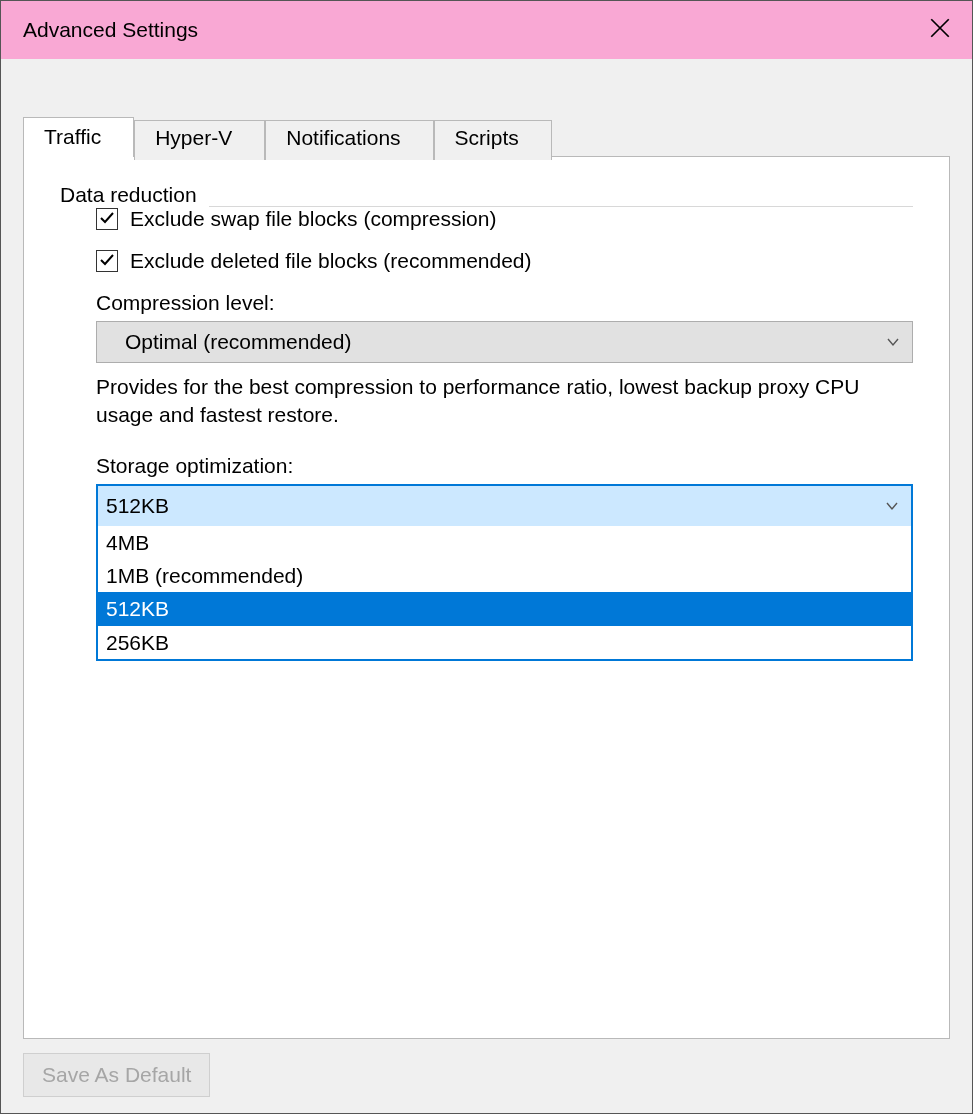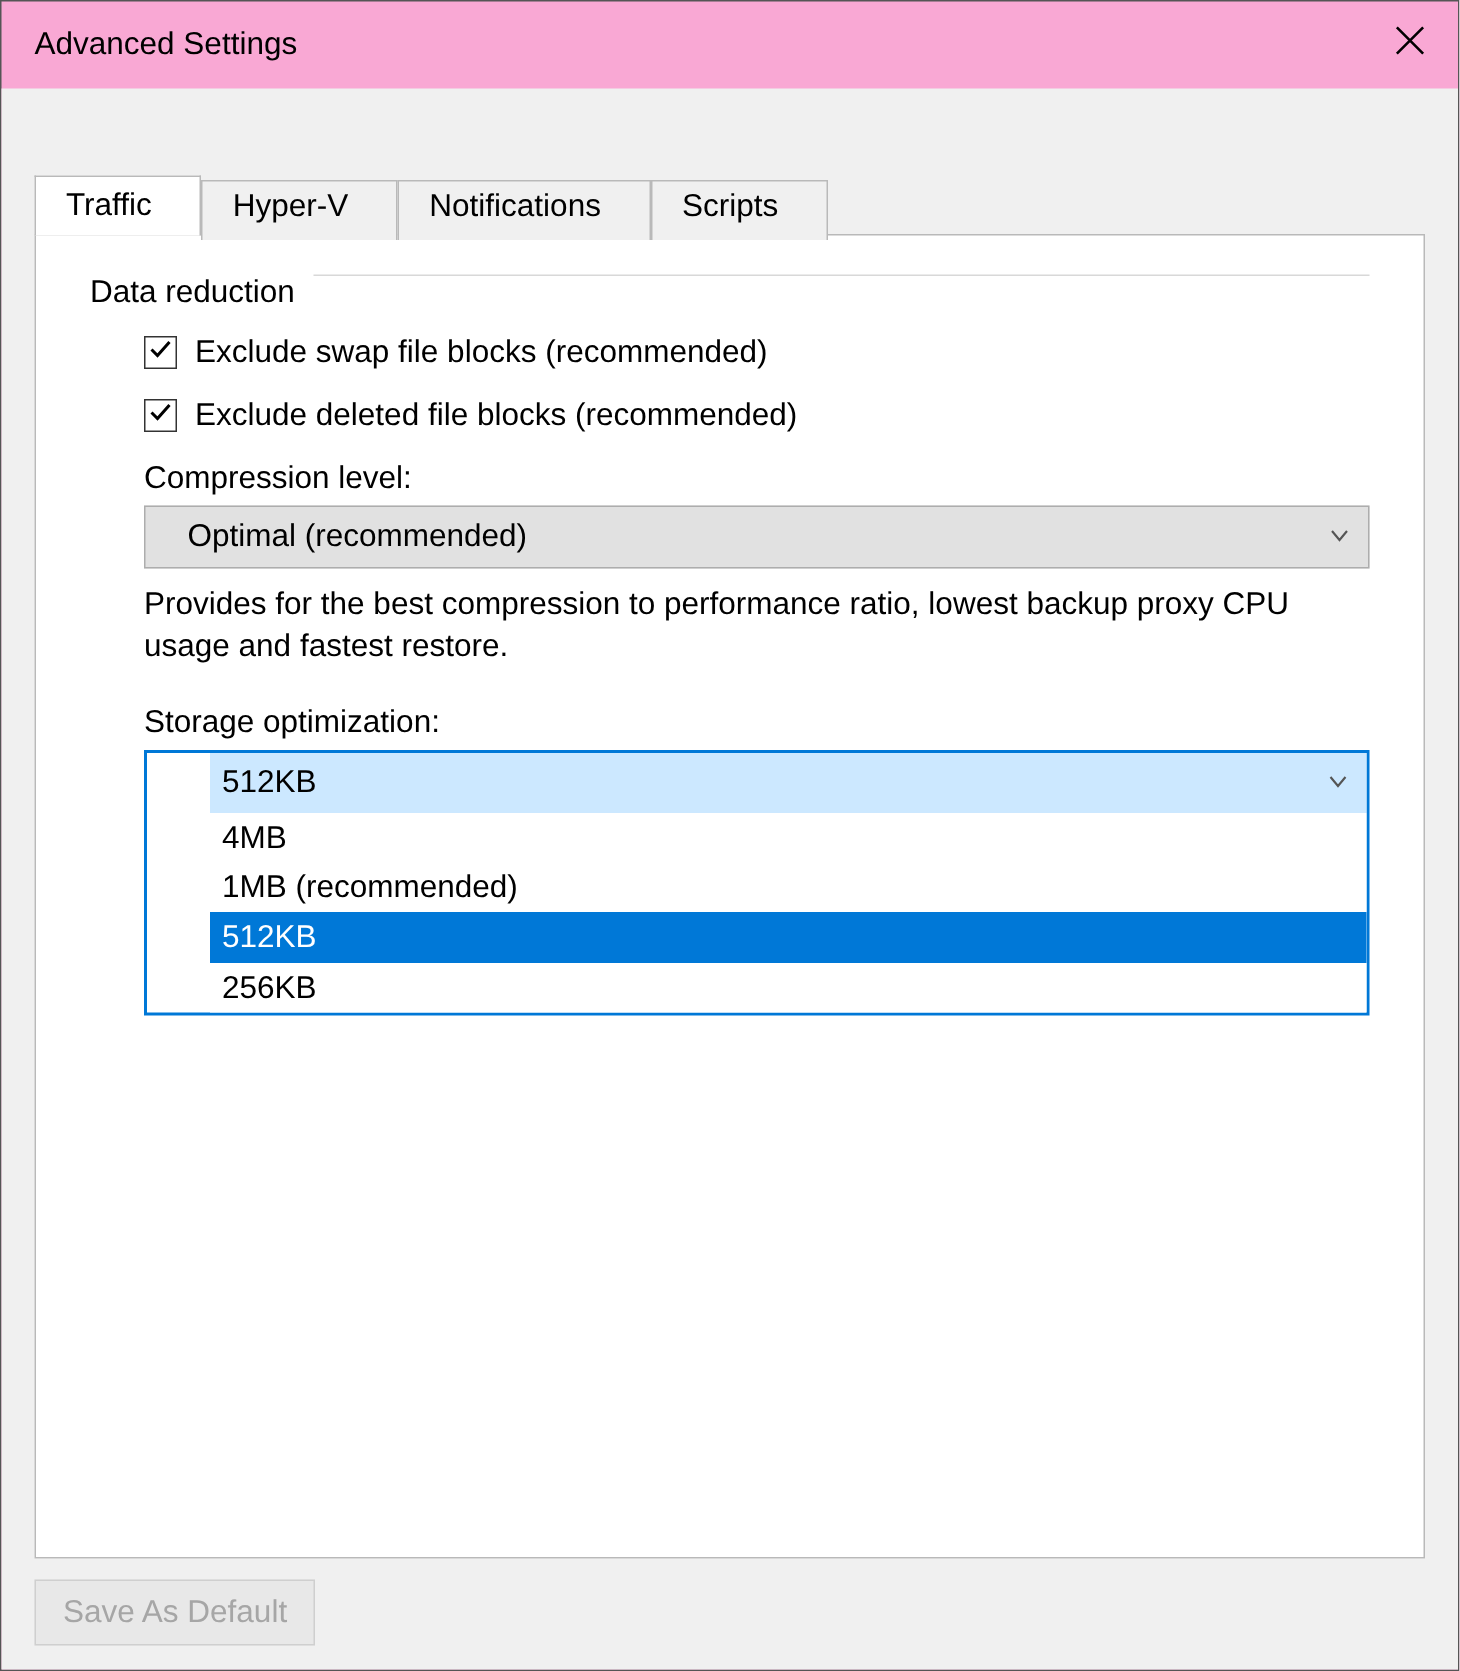--- a/index.html
+++ b/index.html
@@ -73,22 +73,21 @@
     border: 1px solid #b9b9b9;
     flex: 1;
     padding: 26px 36px 20px 36px;
     margin-top: 0;
     position: relative;
     z-index: 1;
   }
   .group {}
   .group-header {
     display: flex;
-    align-items: flex-start;
-    margin-bottom: 16px;
+    align-items: flex-end;
   }
   .group-title { margin-right: 12px; white-space: nowrap; }
   .group-line { flex: 1; height: 1px; background: #d8d8d8; }
   .group-body { padding-left: 36px; }
   .checkrow {
     display: flex; align-items: center;
     margin-bottom: 18px;
   }
   .checkbox {
     width: 22px; height: 22px;
@@ -111,21 +110,20 @@
   .combo .chev svg { width: 14px; height: 14px; }
   .helper {
     margin-top: 10px;
     font-size: 21px;
     line-height: 1.35;
   }
   .combo-open {
     width: 100%;
     border: 2px solid #0078d7;
     margin-top: 4px;
-    padding-left: 42px;
   }
   .combo-open-sel {
     height: 40px;
     background: #cce8ff;
     display: flex; align-items: center; justify-content: space-between;
     padding: 0 12px 0 8px;
   }
   .combo-open-sel .chev svg { width: 14px; height: 14px; }
   .combo-list {
     background: #fff;
@@ -210,21 +208,21 @@
         <div class="group-body">
 
           <div class="checkrow">
             <div class="checkbox">
               <span>
                 <svg viewBox="0 0 16 16">
                     <path d="M2 8 L6 12 L14 3" stroke="#000" stroke-width="2" fill="none"></path>
                   </svg>
               </span>
             </div>
-            <span>Exclude swap file blocks (recommended)</span>
+            <span>Exclude swap file blocks (compression)</span>
           </div>
 
           <div class="checkrow">
             <div class="checkbox">
               <span>
                 <svg viewBox="0 0 16 16">
                     <path d="M2 8 L6 12 L14 3" stroke="#000" stroke-width="2" fill="none"></path>
                   </svg>
               </span>
             </div>

